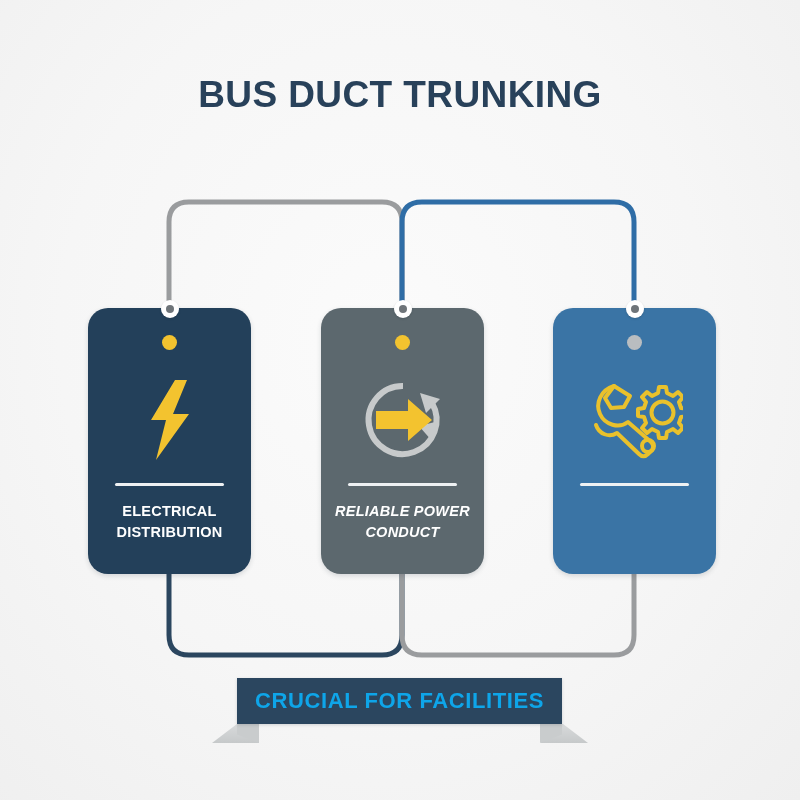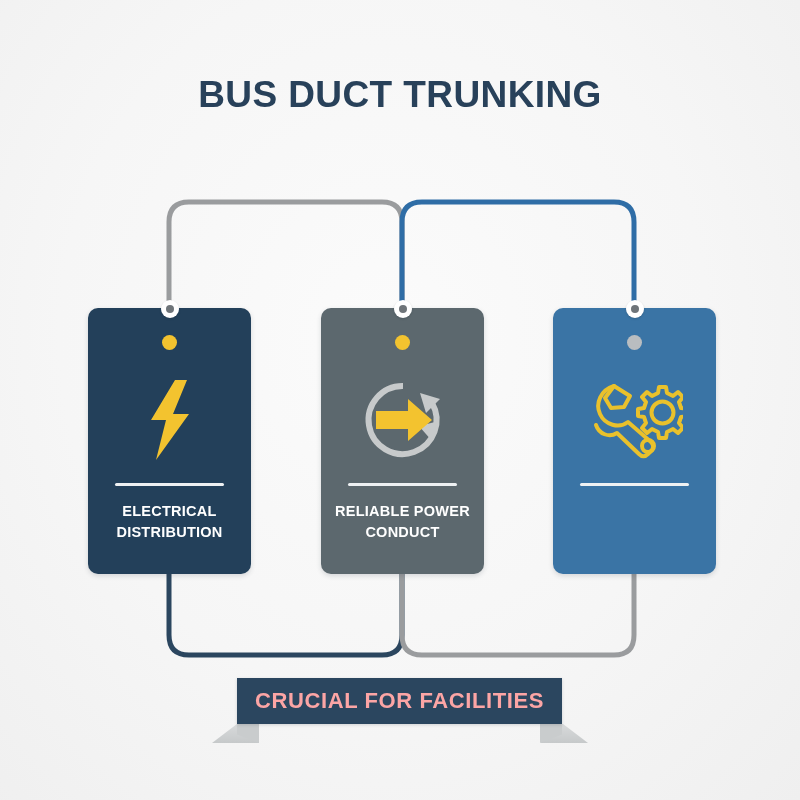--- a/index.html
+++ b/index.html
@@ -46,26 +46,26 @@
     width: 800px;
     height: 800px;
   }
 
   
   .card {
     position: absolute;
     top: 308px;
     width: 163px;
     height: 266px;
-    border-radius: 10px;
+    border-radius: 20px;
     box-shadow: 0 2px 5px rgba(40,50,60,0.16);
     overflow: hidden;
   }
   #card-0 { left: 88px;  background: #23405a; }
-  #card-1 { left: 321px; background: #5c686e; }
+  #card-1 { left: 321px; background: #5c686e; font-style: italic; }
   #card-2 { left: 553px; background: #3a74a5; }
 
   .card-dot {
     position: absolute;
     left: 50%;
     top: 27px;
     width: 15px;
     height: 15px;
     margin-left: -7.5px;
     border-radius: 50%;
@@ -144,21 +144,21 @@
     top: 0;
     width: 325px;
     height: 46px;
     background: #2b465f;
     box-shadow: 0 1px 3px rgba(40,50,60,0.18);
     display: flex;
     align-items: center;
     justify-content: center;
   }
   #banner-text {
-    color: #fca5a5;
+    color: #0ea5e9;
     font-size: 22px;
     font-weight: bold;
     letter-spacing: 0.6px;
     text-transform: uppercase;
   }
   .ribbon-fold {
     position: absolute;
     top: 46px;
     width: 22px;
     height: 19px;

